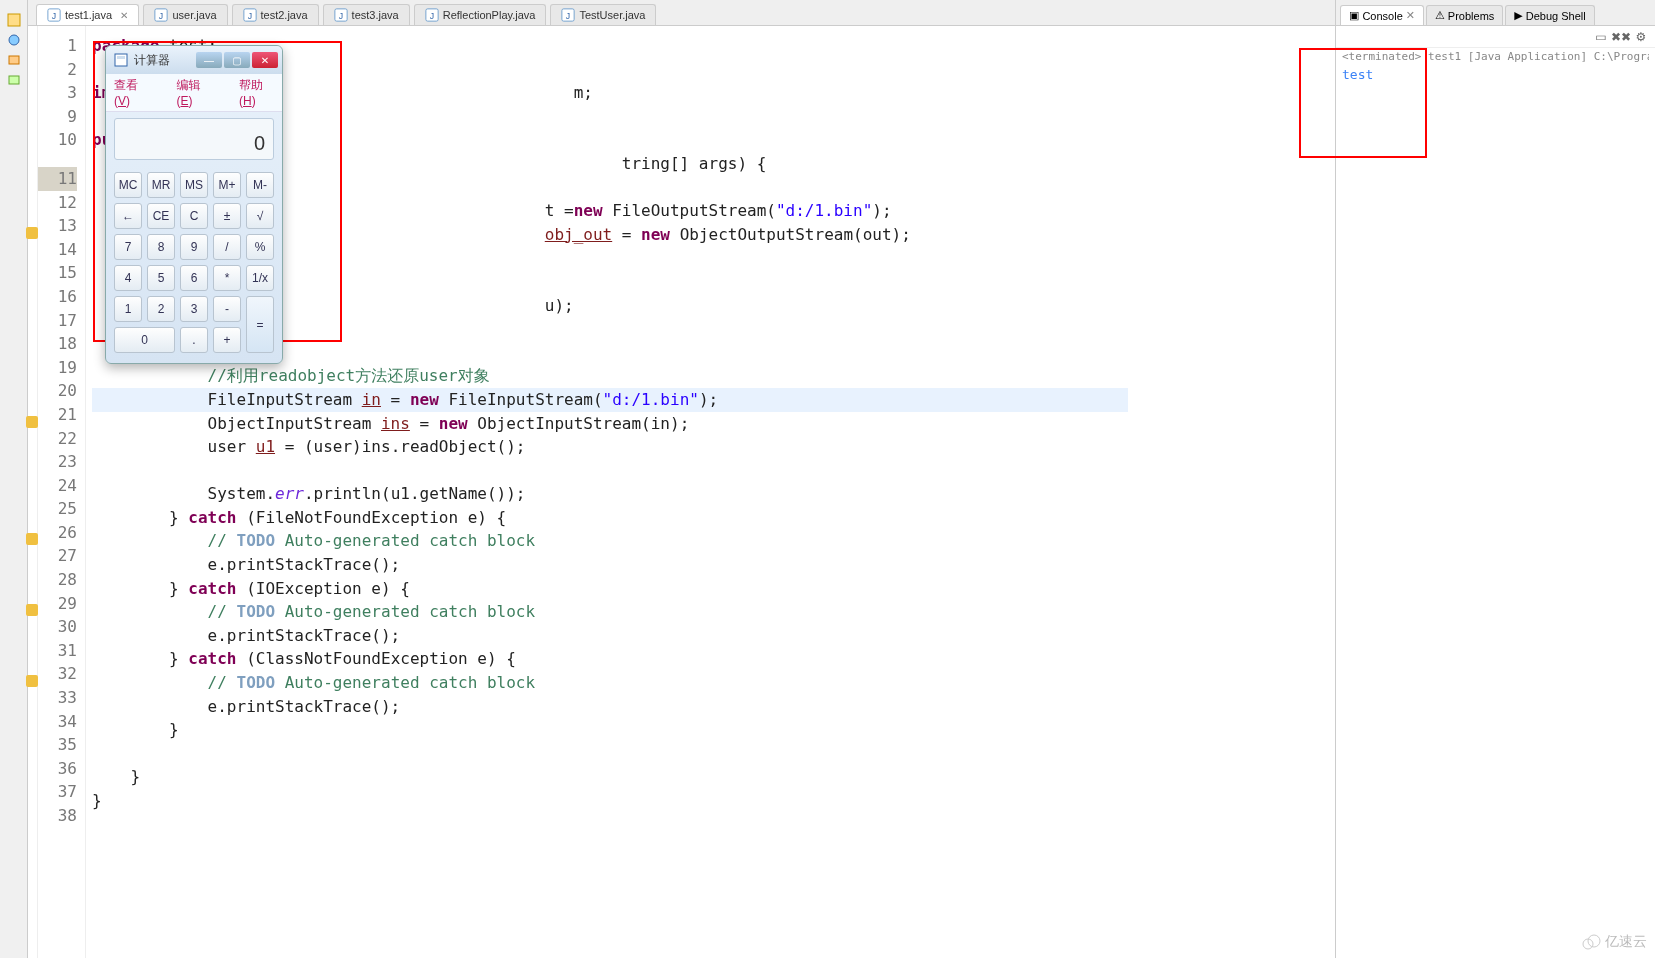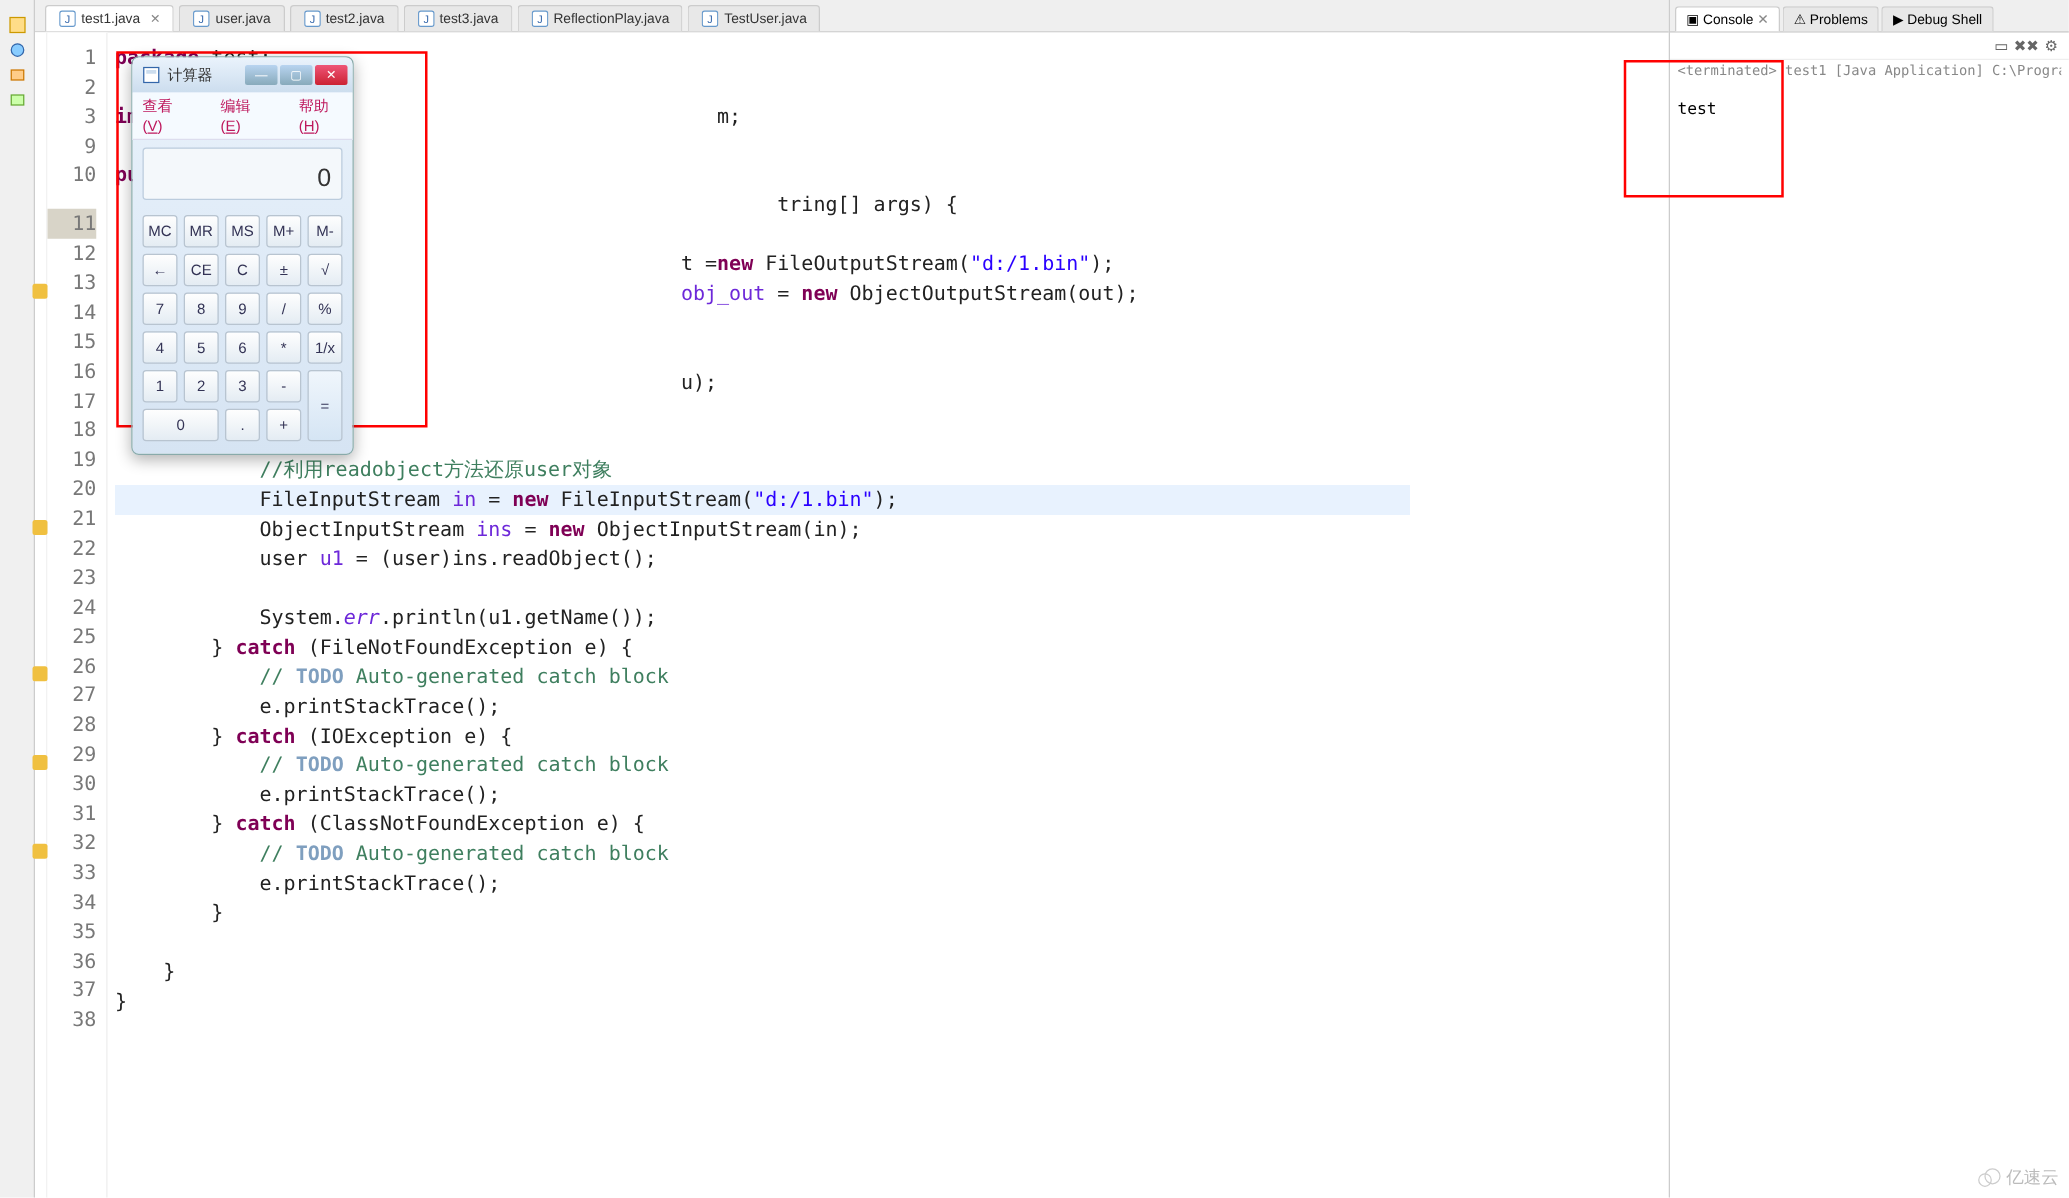--- a/index.html
+++ b/index.html
@@ -18,31 +18,31 @@
 .markers { width: 10px; background: #fff; border-right: 1px solid #eee; padding-top: 8px; }
 .markers div { height: 23.6px; position: relative; }
 .markers .warn::before { content: ""; position: absolute; left: -2px; top: 4px; width: 12px; height: 12px; background: #f0c040; border-radius: 2px; }
 .code { flex: 1; padding: 8px 0 0 6px; font-family: Consolas, "Microsoft YaHei", monospace; font-size: 16px; line-height: 23.6px; color: #222; white-space: pre; }
 .code .row { height: 23.6px; }
 .code .hl { background: #e8f2fe; }
 .kw { color: #7f0055; font-weight: bold; }
 .cm { color: #3f7f5f; }
 .str { color: #2a00ff; }
 .fld { color: #6d28d9; font-style: italic; }
-.var { color: #6d28d9; }
+.var { color: #7f1d1d; text-decoration: underline; }
 .td { color: #7f9fbf; font-weight: bold; }
 .right-panel { position: absolute; right: 0; top: 0; width: 320px; bottom: 0; border-left: 1px solid #ccc; background: #fff; }
 .right-tabs { height: 26px; background: #efefef; border-bottom: 1px solid #ccc; display: flex; align-items: flex-end; padding-left: 4px; }
 .rtab { display: flex; align-items: center; gap: 3px; padding: 3px 8px; border: 1px solid #ccc; border-bottom: none; background: #e8e8e8; margin-right: 2px; font-size: 11px; cursor: pointer; border-radius: 3px 3px 0 0; }
 .rtab.active { background: #fff; }
 .rtoolbar { height: 22px; display: flex; justify-content: flex-end; align-items: center; gap: 4px; padding: 0 6px; border-bottom: 1px solid #eee; }
 .rtoolbar span { width: 16px; height: 16px; display: inline-flex; align-items: center; justify-content: center; color: #666; cursor: pointer; font-size: 12px; }
 .console-body { padding: 2px 6px; font-family: Consolas, monospace; font-size: 13px; }
 .console-status { font-size: 11px; color: #888; white-space: nowrap; overflow: hidden; }
-.console-out { color: #000000; margin-top: 17px; }
+.console-out { color: #3b82f6; margin-top: 4px; }
 .red-box-1 { position: absolute; left: 93px; top: 41px; width: 249px; height: 301px; border: 2px solid #f00; z-index: 40; pointer-events: none; }
 .red-box-2 { position: absolute; right: 228px; top: 48px; width: 128px; height: 110px; border: 2px solid #f00; z-index: 40; pointer-events: none; }
 .calc { position: absolute; left: 105px; top: 45px; width: 178px; background: linear-gradient(#e9f2fb,#d6e4f3); border: 1px solid #8aa; border-radius: 6px; box-shadow: 0 4px 12px rgba(0,0,0,.3); z-index: 50; font-size: 12px; }
 .calc-title { height: 28px; display: flex; align-items: center; justify-content: space-between; padding: 0 4px 0 8px; background: linear-gradient(#eaf3fc,#cde); border-radius: 6px 6px 0 0; }
 .calc-title .tleft { display: flex; align-items: center; gap: 6px; color: #333; }
 .calc-title .wbtns { display: flex; gap: 2px; }
 .calc-title .wbtn { width: 26px; height: 16px; border-radius: 2px; display: flex; align-items: center; justify-content: center; color: #fff; font-size: 10px; cursor: pointer; }
 .wmin { background: linear-gradient(#b8d4f0,#8ab); }
 .wmax { background: linear-gradient(#b8d4f0,#8ab); }
 .wclose { background: linear-gradient(#e57,#c23); }

